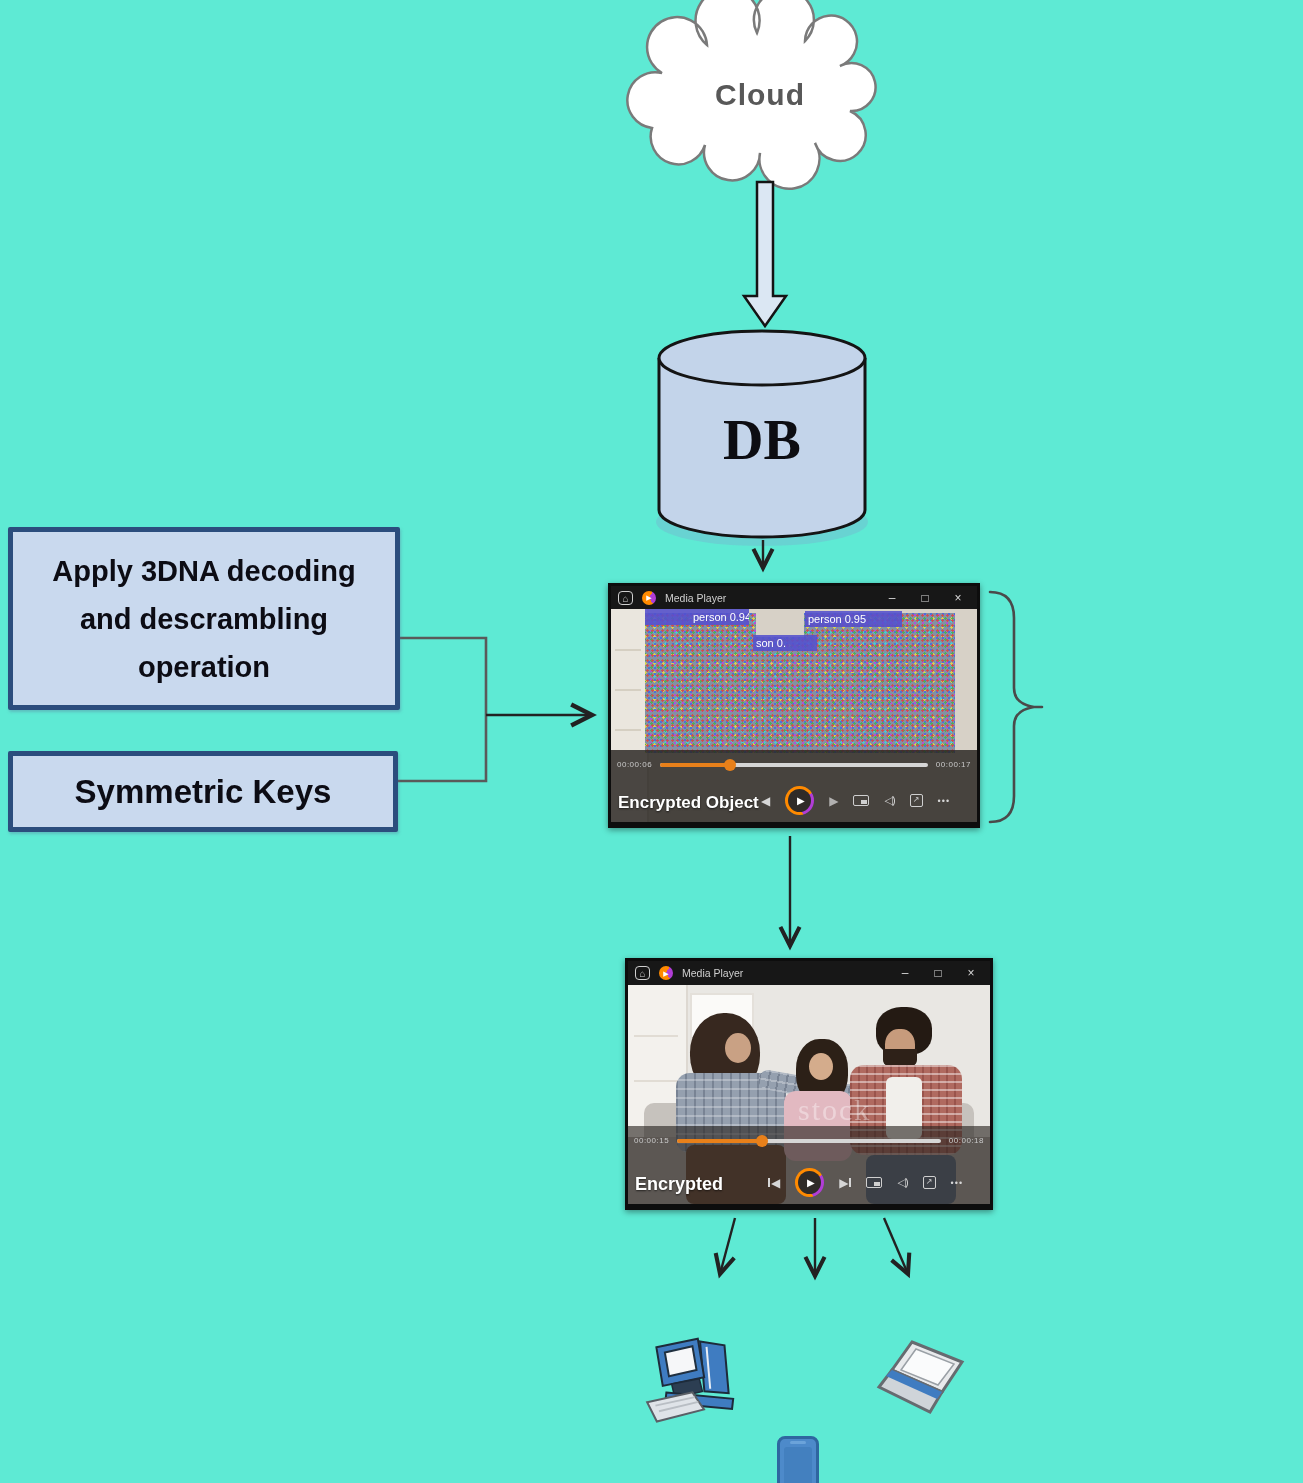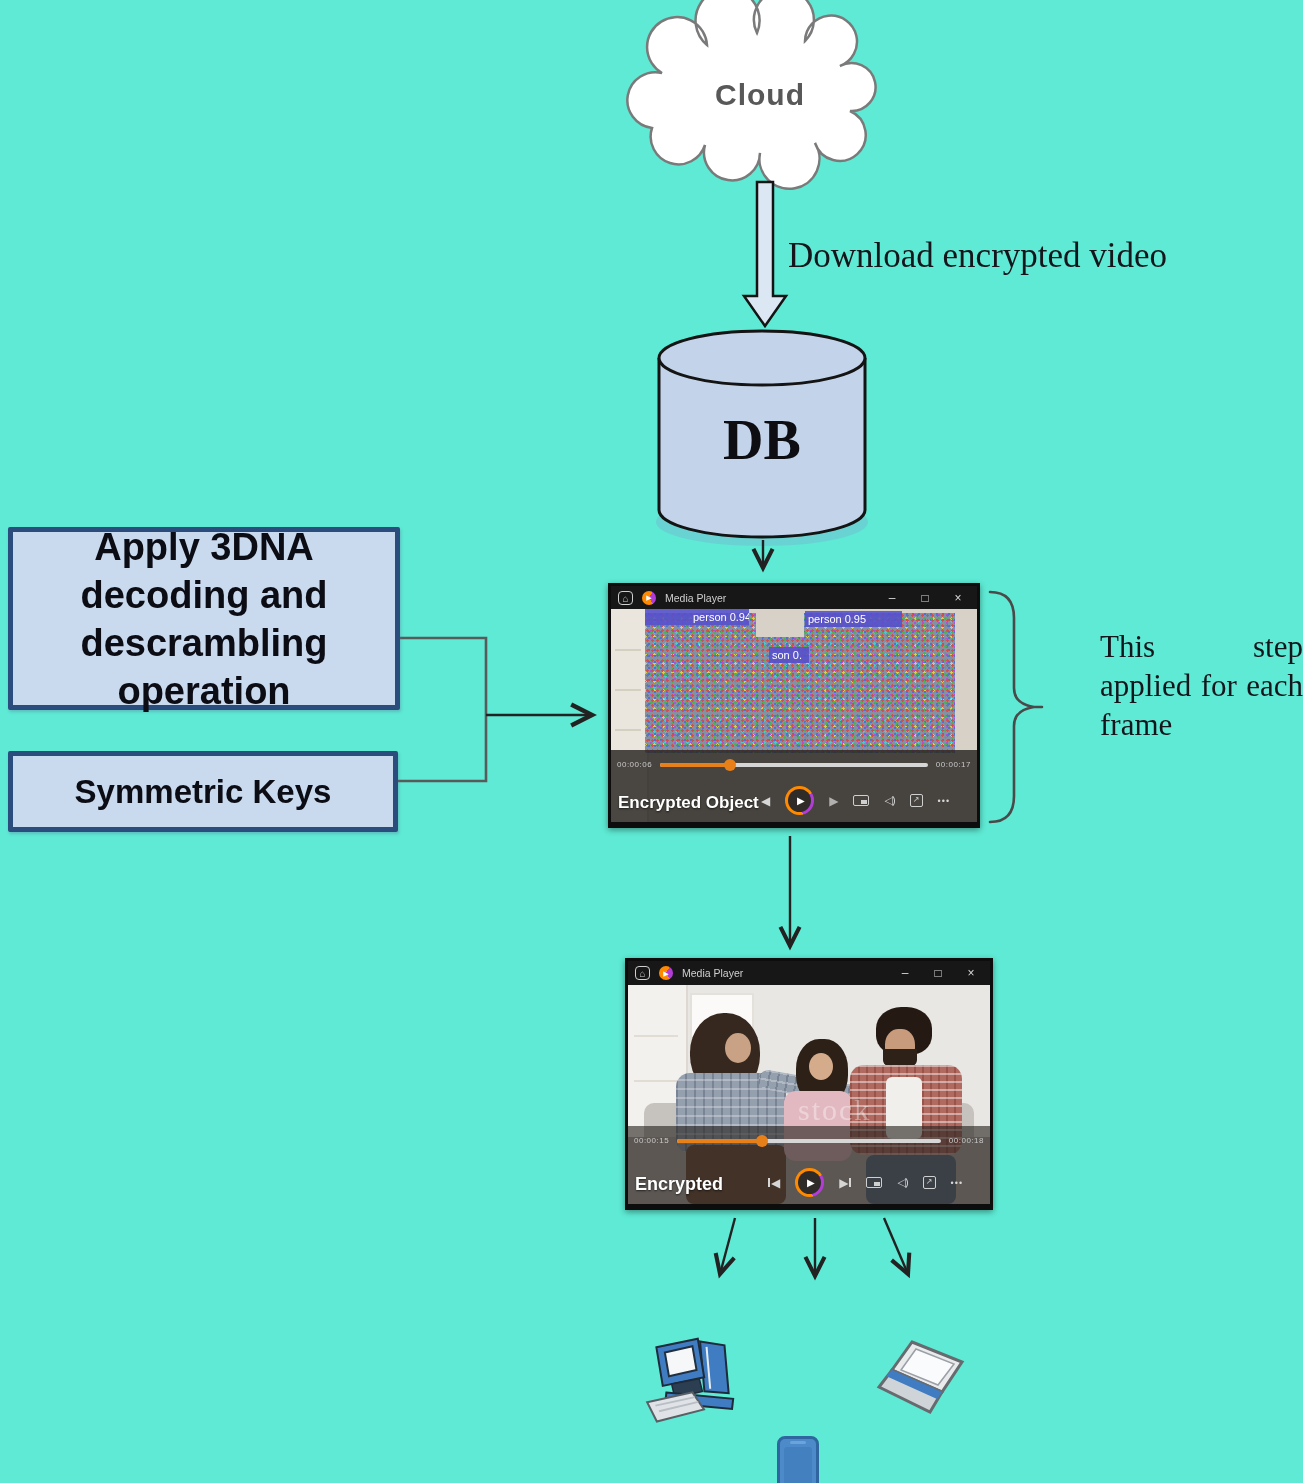--- a/index.html
+++ b/index.html
@@ -11,21 +11,21 @@
   
   .cloud-label{left:700px;top:78px;width:120px;text-align:center;font-size:30px;font-weight:bold;color:#585858;letter-spacing:1px;}
   .download-label{left:788px;top:236px;font-size:35px;color:#15151c;white-space:nowrap;}
   .db-label{left:650px;top:408px;width:224px;text-align:center;font-size:56px;font-weight:bold;color:#0d0d12;}
   .note-text{left:1100px;top:627px;width:203px;font-size:31px;line-height:39px;color:#15151c;text-align:justify;}
 
   
   .bluebox{background:#c9d9ee;border:5px solid #2b4d7d;border-radius:2px;box-sizing:border-box;
            display:flex;align-items:center;justify-content:center;text-align:center;
            font-weight:bold;color:#0c0c14;box-shadow:1px 2px 3px rgba(90,110,150,.35);}
-  .box-decode{left:8px;top:527px;width:392px;height:183px;font-size:38px;line-height:48px;padding:0 14px;}
+  .box-decode{left:8px;top:527px;width:392px;height:183px;font-size:29px;line-height:48px;padding:0 14px;}
   .box-keys{left:8px;top:751px;width:390px;height:81px;font-size:33px;}
 
   
   .player{background:#0d0d0d;padding:3px 3px 6px 3px;box-sizing:border-box;box-shadow:0 2px 6px rgba(0,0,0,.4);}
   .p1{left:608px;top:583px;width:372px;height:245px;}
   .p2{left:625px;top:958px;width:368px;height:252px;}
   .titlebar{height:23px;background:#171717;display:flex;align-items:center;gap:9px;padding:0 7px;}
   .p2 .titlebar{height:24px;}
   .home-ic{width:15px;height:14px;border:1.5px solid #cfcfcf;border-radius:4px;color:#cfcfcf;
            font-size:10px;line-height:13px;text-align:center;box-sizing:border-box;flex:0 0 auto;}
@@ -51,21 +51,21 @@
       radial-gradient(#b44fd9 1px, transparent 1.3px),
       radial-gradient(#49c9d1 1px, transparent 1.3px);
     background-size:5px 5px,7px 7px,6px 6px,9px 9px,8px 8px,11px 11px;
     background-position:0 0,3px 2px,1px 4px,5px 1px,2px 6px,4px 3px;}
   .noise-main{left:34px;top:4px;width:310px;height:140px;}
   .notch{left:145px;top:4px;width:48px;height:24px;background:#d7d1c7;}
   .det{background:rgba(84,80,205,.88);color:#fff;font-size:11px;line-height:16px;height:16px;
        padding:0 3px;white-space:nowrap;overflow:hidden;box-sizing:border-box;}
   .det-l{left:34px;top:0;width:104px;padding-left:48px;}
   .det-r{left:194px;top:2px;width:97px;}
-  .det-c{left:142px;top:38px;width:40px;margin-left:16px;}
+  .det-c{left:142px;top:26px;width:64px;}
 
   
   .overlay{left:0;right:0;bottom:0;background:rgba(43,39,36,.84);}
   .ov1{height:72px;}
   .ov2{height:78px;}
   .prow{display:flex;align-items:center;gap:8px;padding:10px 6px 0 6px;}
   .tstamp{font-size:8px;color:#c9c9c9;letter-spacing:.5px;flex:0 0 auto;}
   .pbar{flex:1 1 auto;height:4px;background:#d6d6d6;border-radius:2px;position:relative;}
   .pfill{height:100%;background:#e8801a;border-radius:2px;position:relative;}
   .pdot{position:absolute;right:-6px;top:-4px;width:12px;height:12px;border-radius:50%;background:#e8801a;}
@@ -173,23 +173,21 @@
 
     <g transform="translate(874,1340)">
       <polygon points="38,2 88,22 68,52 18,30" fill="#e8eaec" stroke="#666b70" stroke-width="3"></polygon>
       <polygon points="42,9 80,24 64,45 27,30" fill="#fafbfc" stroke="#9aa0a6" stroke-width="1.5"></polygon>
       <polygon points="18,30 68,52 56,72 5,47" fill="#cfd4d9" stroke="#666b70" stroke-width="3"></polygon>
       <polygon points="18,30 68,52 63,59 12,36" fill="#3f7cc1"></polygon>
     </g>
   </svg>
 
   <div class="abs cloud-label">Cloud</div>
-  <div class="abs download-label serif">Download encrypted video</div>
   <div class="abs db-label serif">DB</div>
-  <div class="abs note-text serif">This step applied for each frame</div>
 
   <div class="abs bluebox box-decode">Apply 3DNA decoding and descrambling operation</div>
   <div class="abs bluebox box-keys">Symmetric Keys</div>
 
   <div class="abs player p1">
     <div class="titlebar">
       <span class="home-ic">⌂</span>
       <span class="logo-ic">
           <span>▶</span>
         </span>

